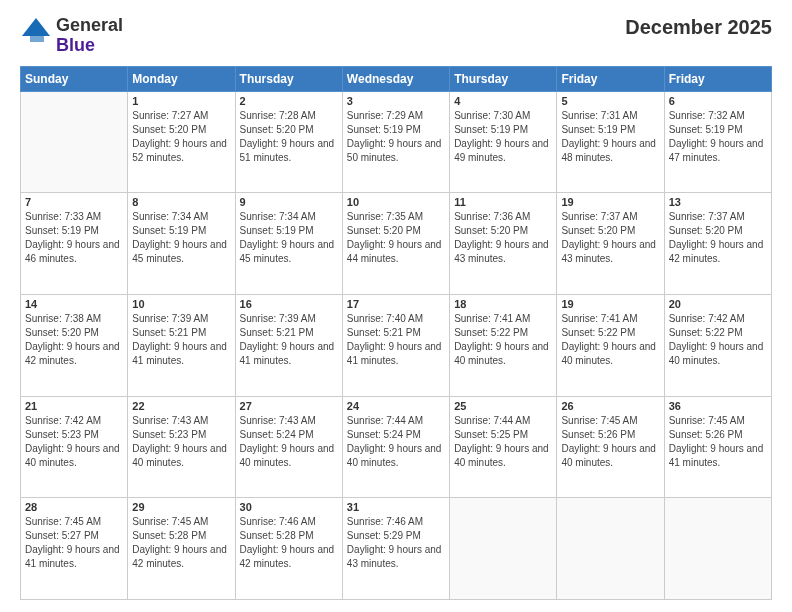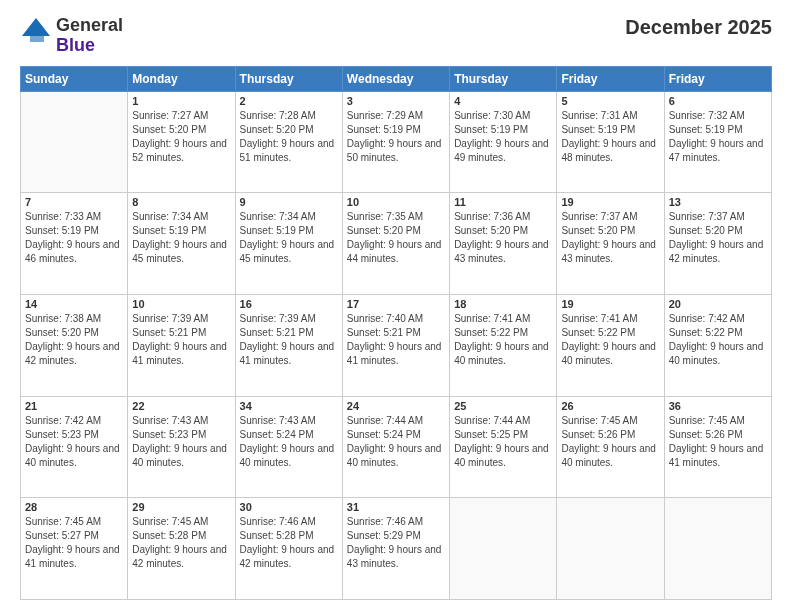--- a/index.html
+++ b/index.html
@@ -211,21 +211,21 @@
         <tr>
           <td>
             <span class="day-num">21</span>
             <div class="cell-text">Sunrise: 7:42 AM<br>Sunset: 5:23 PM<br>Daylight: 9 hours and 40 minutes.</div>
           </td>
           <td>
             <span class="day-num">22</span>
             <div class="cell-text">Sunrise: 7:43 AM<br>Sunset: 5:23 PM<br>Daylight: 9 hours and 40 minutes.</div>
           </td>
           <td>
-            <span class="day-num">34</span>
+            <span class="day-num">27</span>
             <div class="cell-text">Sunrise: 7:43 AM<br>Sunset: 5:24 PM<br>Daylight: 9 hours and 40 minutes.</div>
           </td>
           <td>
             <span class="day-num">24</span>
             <div class="cell-text">Sunrise: 7:44 AM<br>Sunset: 5:24 PM<br>Daylight: 9 hours and 40 minutes.</div>
           </td>
           <td>
             <span class="day-num">25</span>
             <div class="cell-text">Sunrise: 7:44 AM<br>Sunset: 5:25 PM<br>Daylight: 9 hours and 40 minutes.</div>
           </td>

